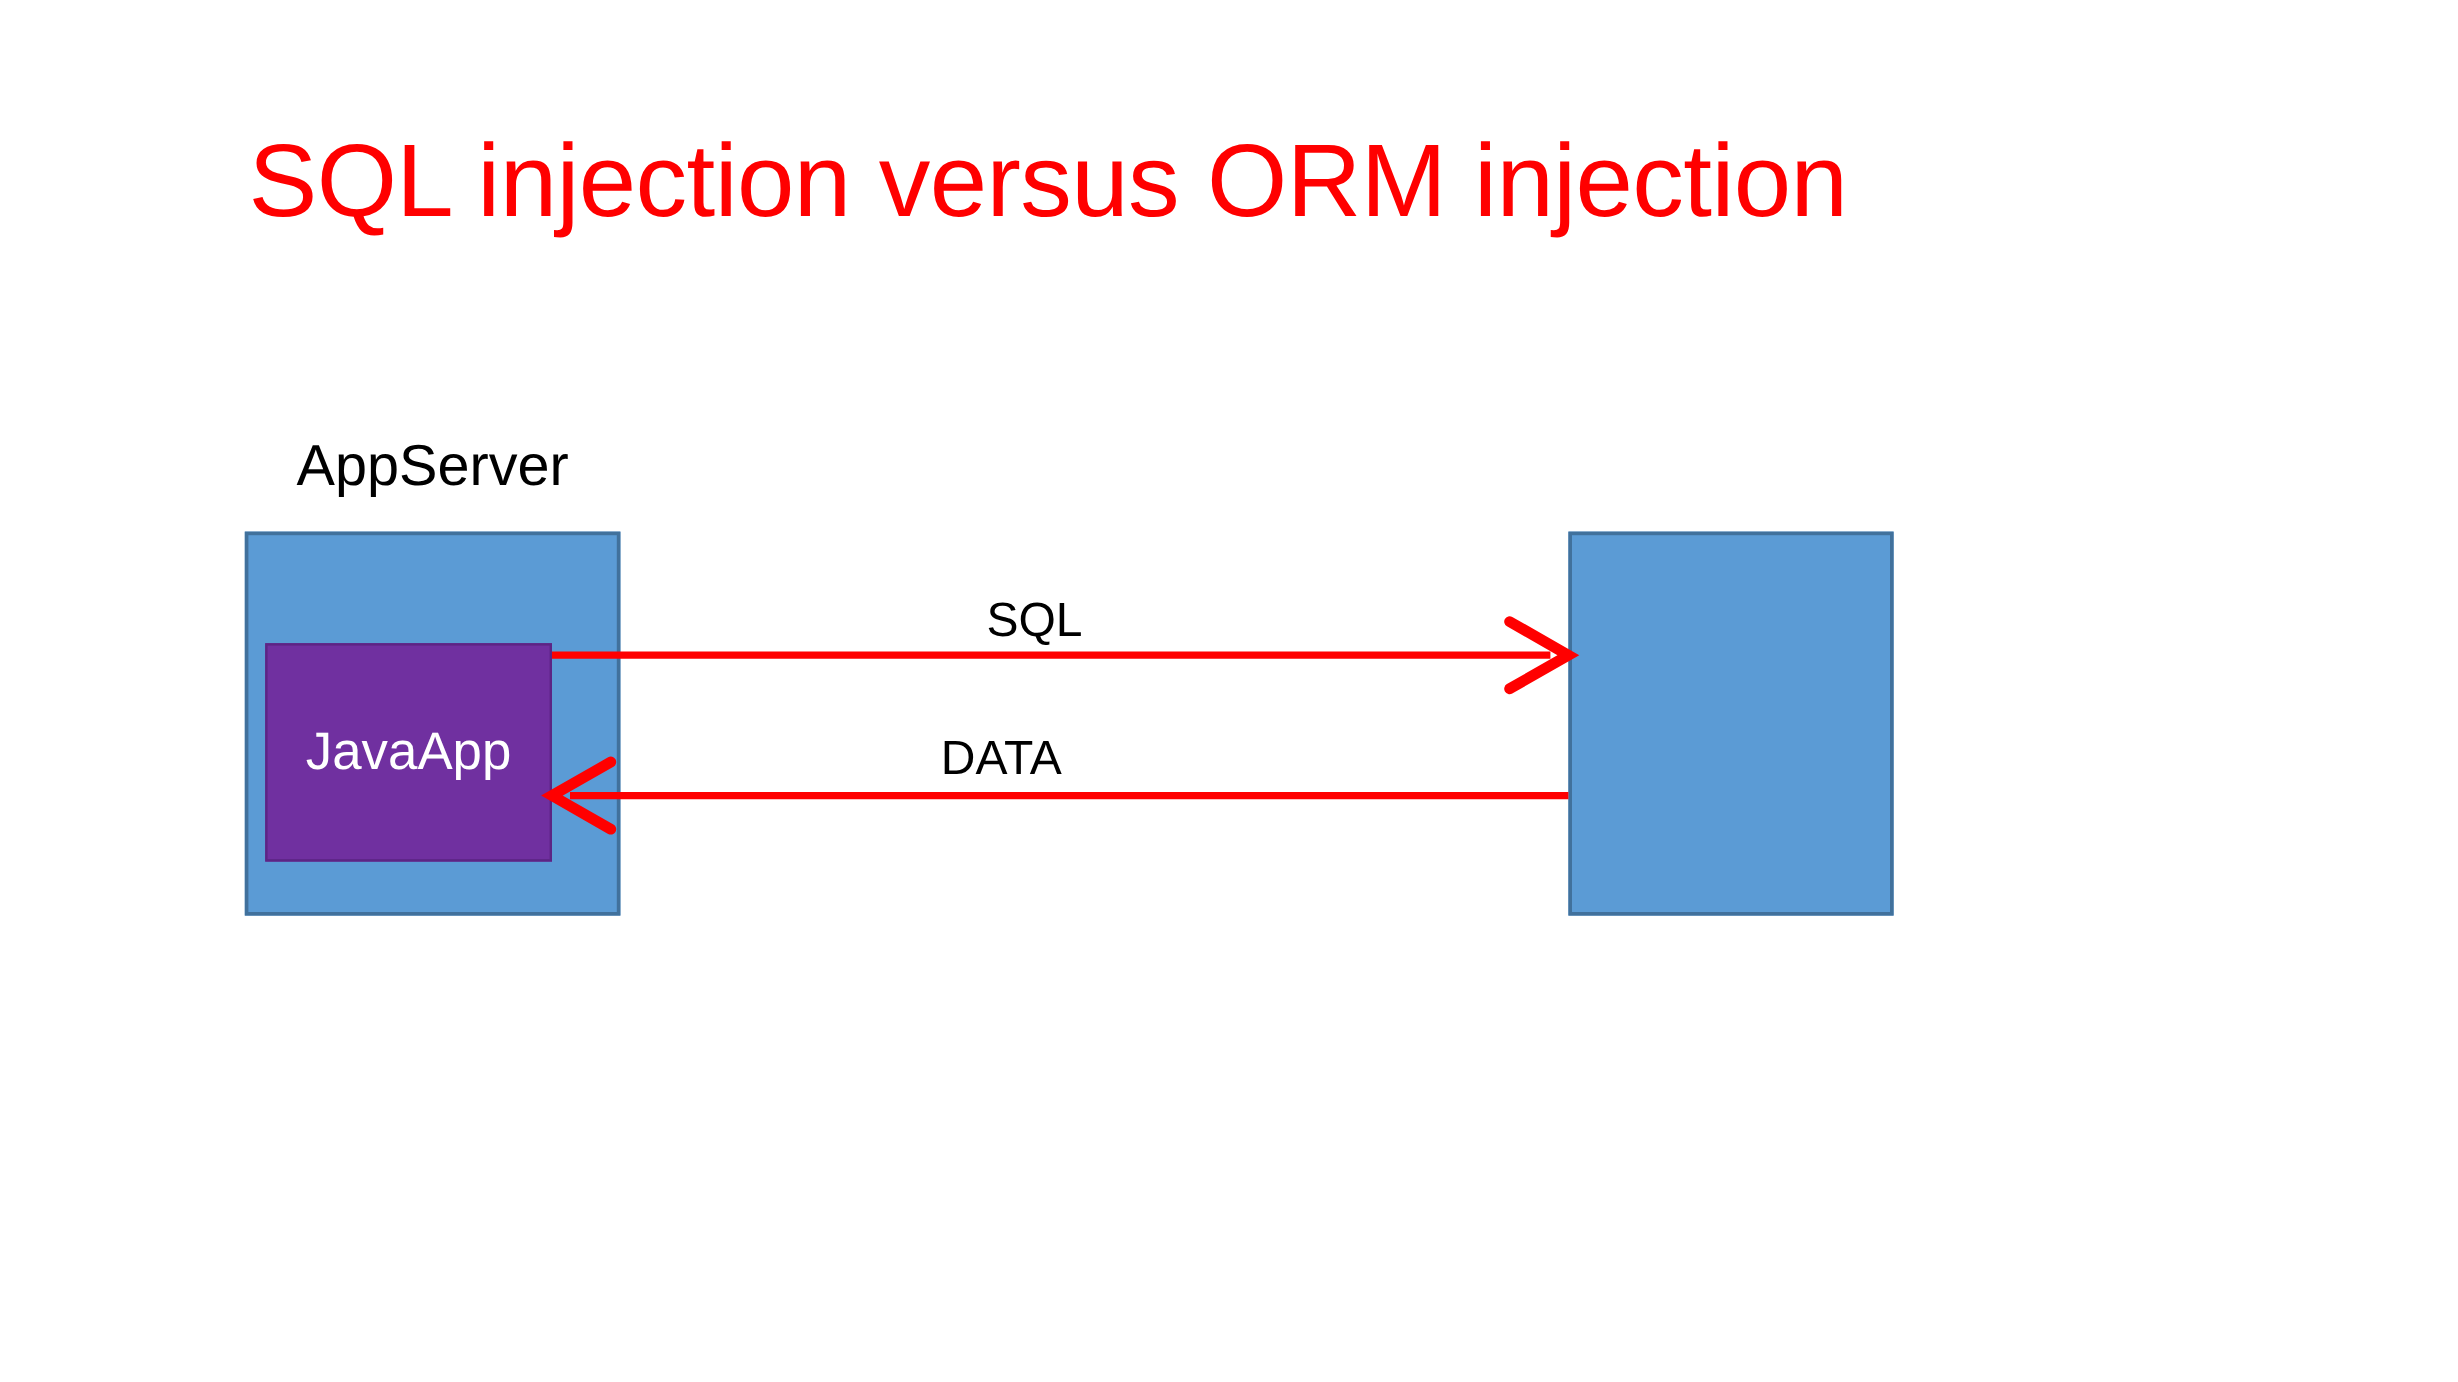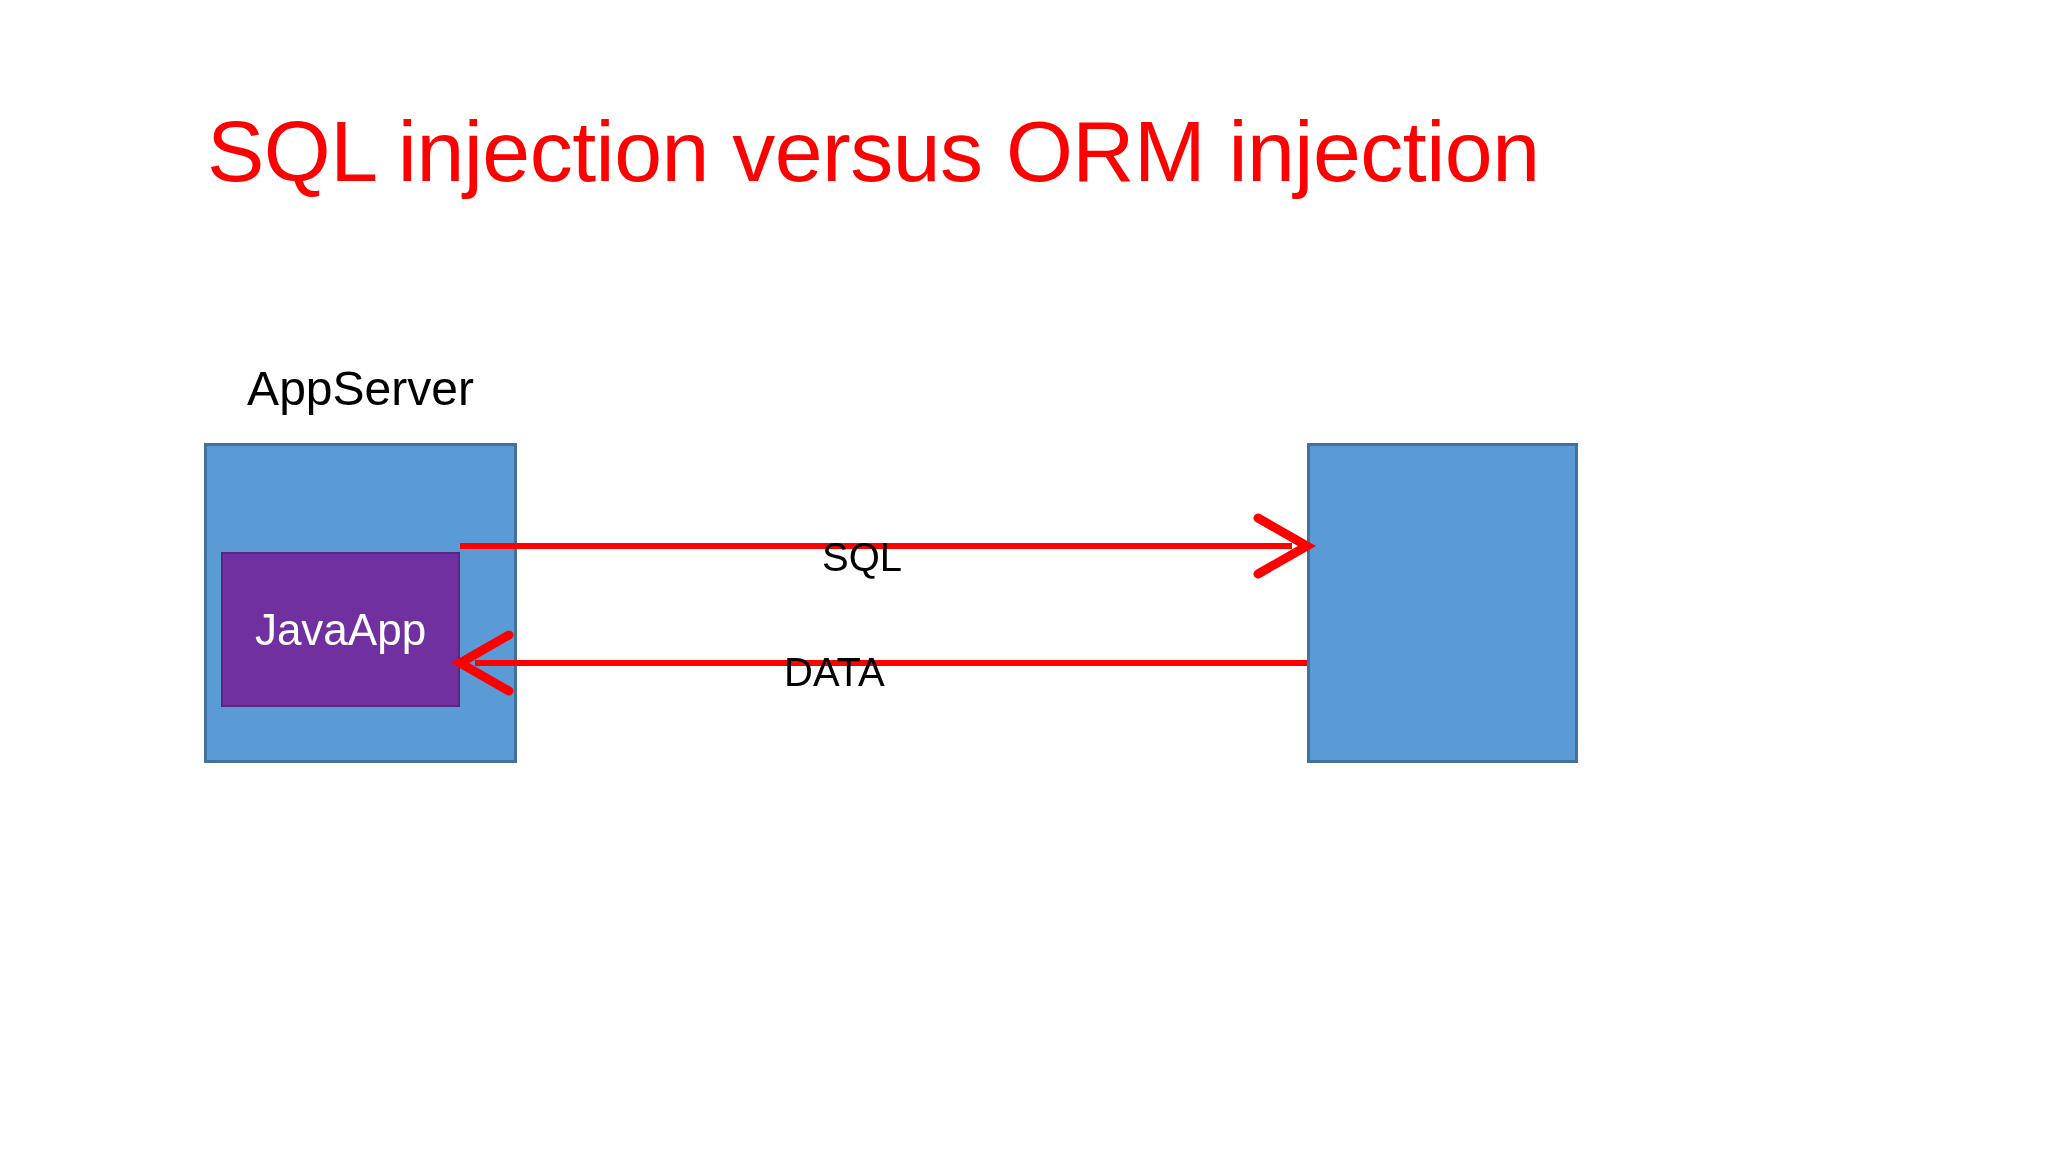--- a/index.html
+++ b/index.html
@@ -67,23 +67,23 @@
   }
   #box-rdbms {
     left: 1307px;
     top: 443px;
     width: 271px;
     height: 320px;
   }
   #box-javaapp {
     position: absolute;
     left: 221px;
-    top: 552px;
+    top: 536px;
     width: 239px;
-    height: 155px;
+    height: 182px;
     background: #7030A0;
     border: 2px solid #5C2584;
     box-sizing: border-box;
     display: flex;
     align-items: center;
     justify-content: center;
   }
   #javaapp-label {
     color: #FFFFFF;
     font-size: 44px;
@@ -101,21 +101,20 @@
     pointer-events: none;
   }
 
   
   .flow-label {
     position: absolute;
     font-size: 40px;
     line-height: 1.0;
     color: #000000;
     white-space: nowrap;
-    margin-top: 40px;
   }
   #label-sql  { left: 822px; top: 497px; }
   #label-data { left: 784px; top: 612px; }
 </style>
 </head>
 <body>
 
 <div id="slide">
 
   <div id="slide-title">SQL injection versus ORM injection</div>

